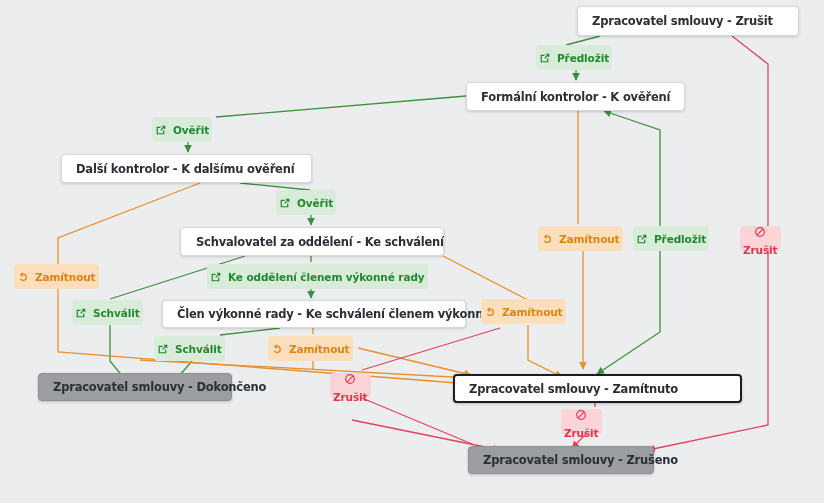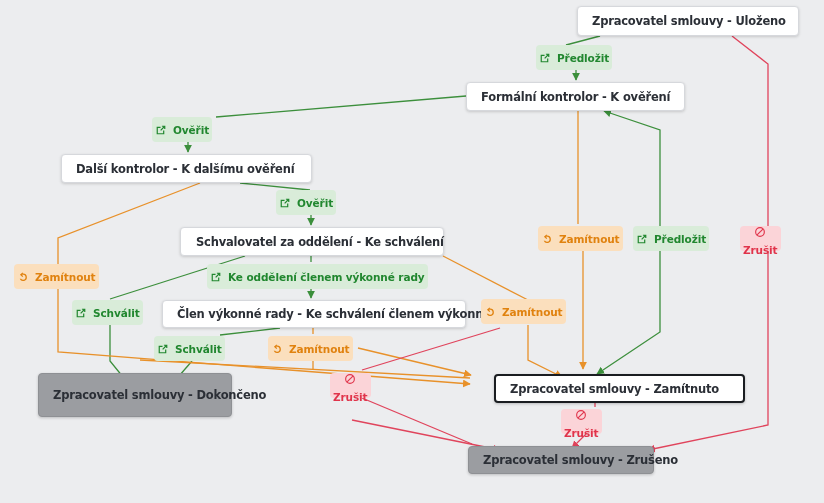--- a/index.html
+++ b/index.html
@@ -143,44 +143,44 @@
       <path d="M768,251 L768,425 L648,450" marker-end="url(#ah-r)"></path>
       <path d="M500,328 L362,370"></path>
       <path d="M362,398 L472,444"></path>
       <path d="M352,420 L500,450" marker-end="url(#ah-r)"></path>
       <path d="M595,403 L595,407"></path>
       <path d="M586,434 L572,448" marker-end="url(#ah-r)"></path>
     </g>
   </svg>
 
   <div class="node state" style="left:577px;top:6px;width:222px;height:30px;">
-    <span>Zpracovatel smlouvy - Uloženo</span>
+    <span>Zpracovatel smlouvy - Zrušit</span>
   </div>
 
   <div class="node state" style="left:466px;top:82px;width:219px;height:29px;">
     <span>Formální kontrolor - K ověření</span>
   </div>
 
   <div class="node state" style="left:61px;top:154px;width:251px;height:29px;">
     <span>Další kontrolor - K dalšímu ověření</span>
   </div>
 
   <div class="node state" style="left:180px;top:227px;width:264px;height:29px;padding-left:15px;">
     <span>Schvalovatel za oddělení - Ke schválení</span>
   </div>
 
   <div class="node state" style="left:162px;top:300px;width:304px;height:28px;">
     <span>Člen výkonné rady - Ke schválení členem výkonné rady</span>
   </div>
 
-  <div class="node terminal" style="left:38px;top:373px;width:194px;height:44px;">
+  <div class="node terminal" style="left:38px;top:373px;width:194px;height:28px;">
     <span>Zpracovatel smlouvy - Dokončeno</span>
   </div>
 
-  <div class="node state current" style="left:494px;top:374px;width:251px;height:29px;">
+  <div class="node state current" style="left:453px;top:374px;width:289px;height:29px;">
     <span>Zpracovatel smlouvy - Zamítnuto</span>
   </div>
 
   <div class="node terminal" style="left:468px;top:446px;width:186px;height:28px;">
     <span>Zpracovatel smlouvy - Zrušeno</span>
   </div>
 
   <div class="badge approve" style="left:536px;top:45px;">
     <span class="ic">
         <svg viewBox="0 0 16 16" width="12" height="12">

